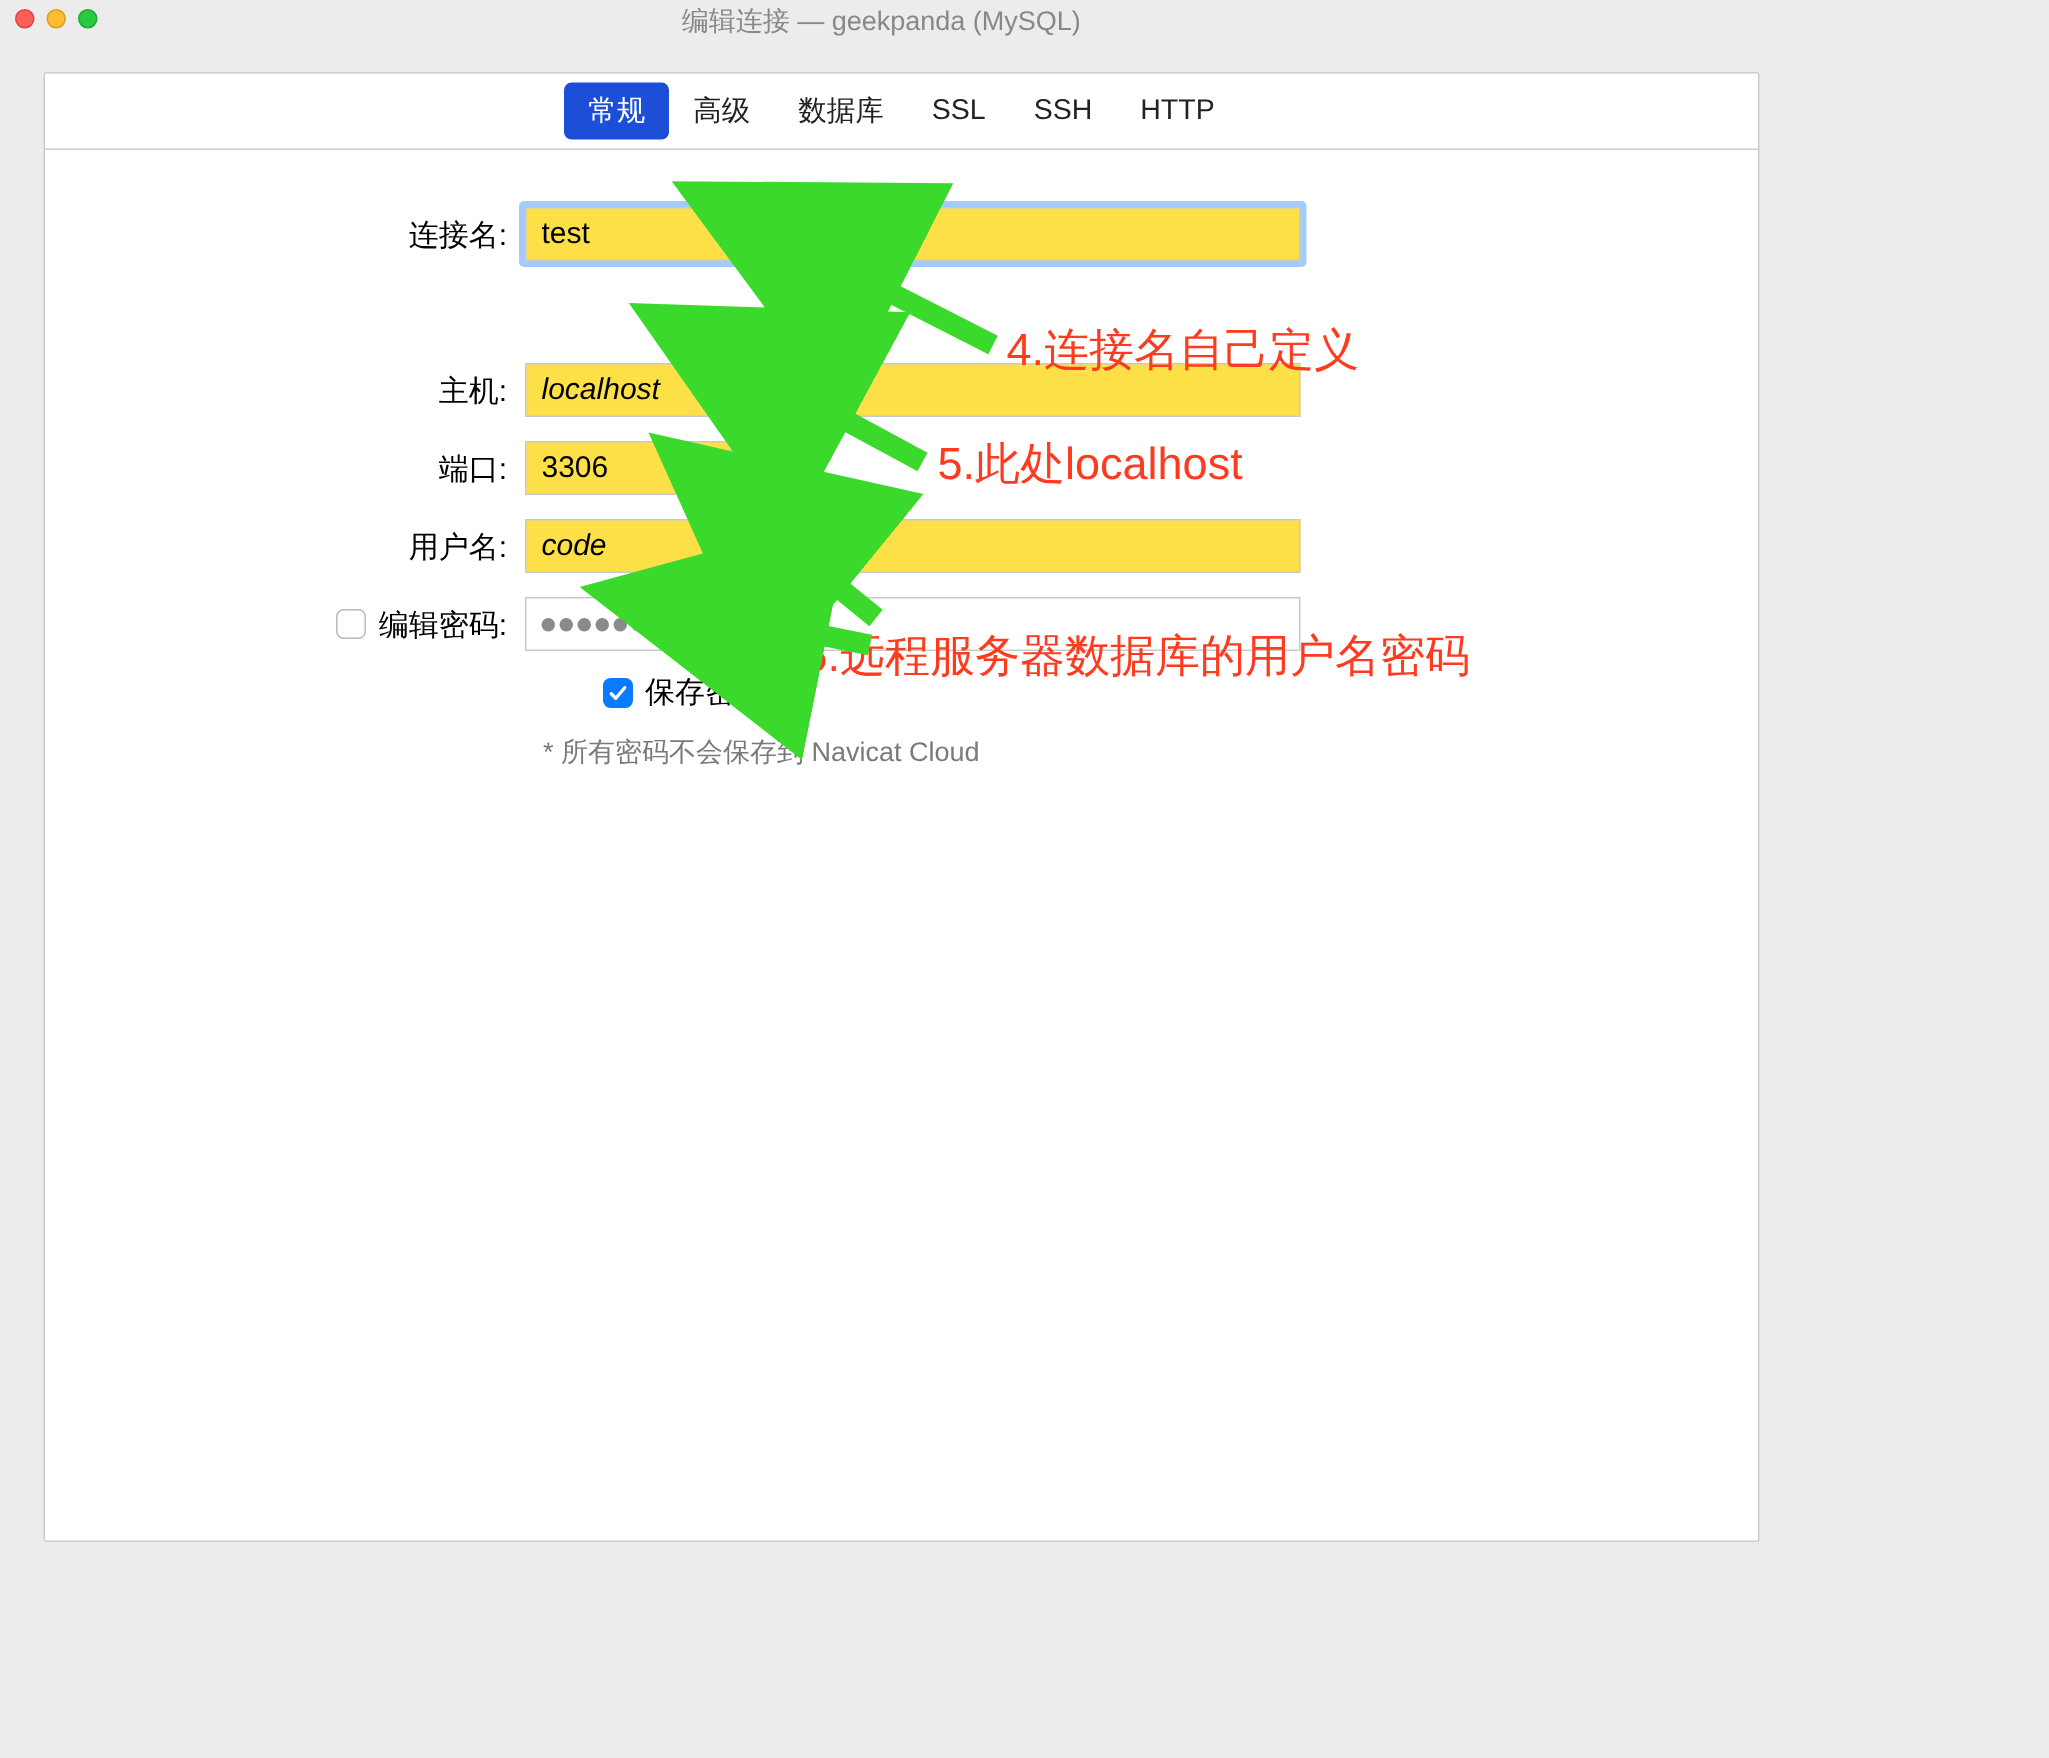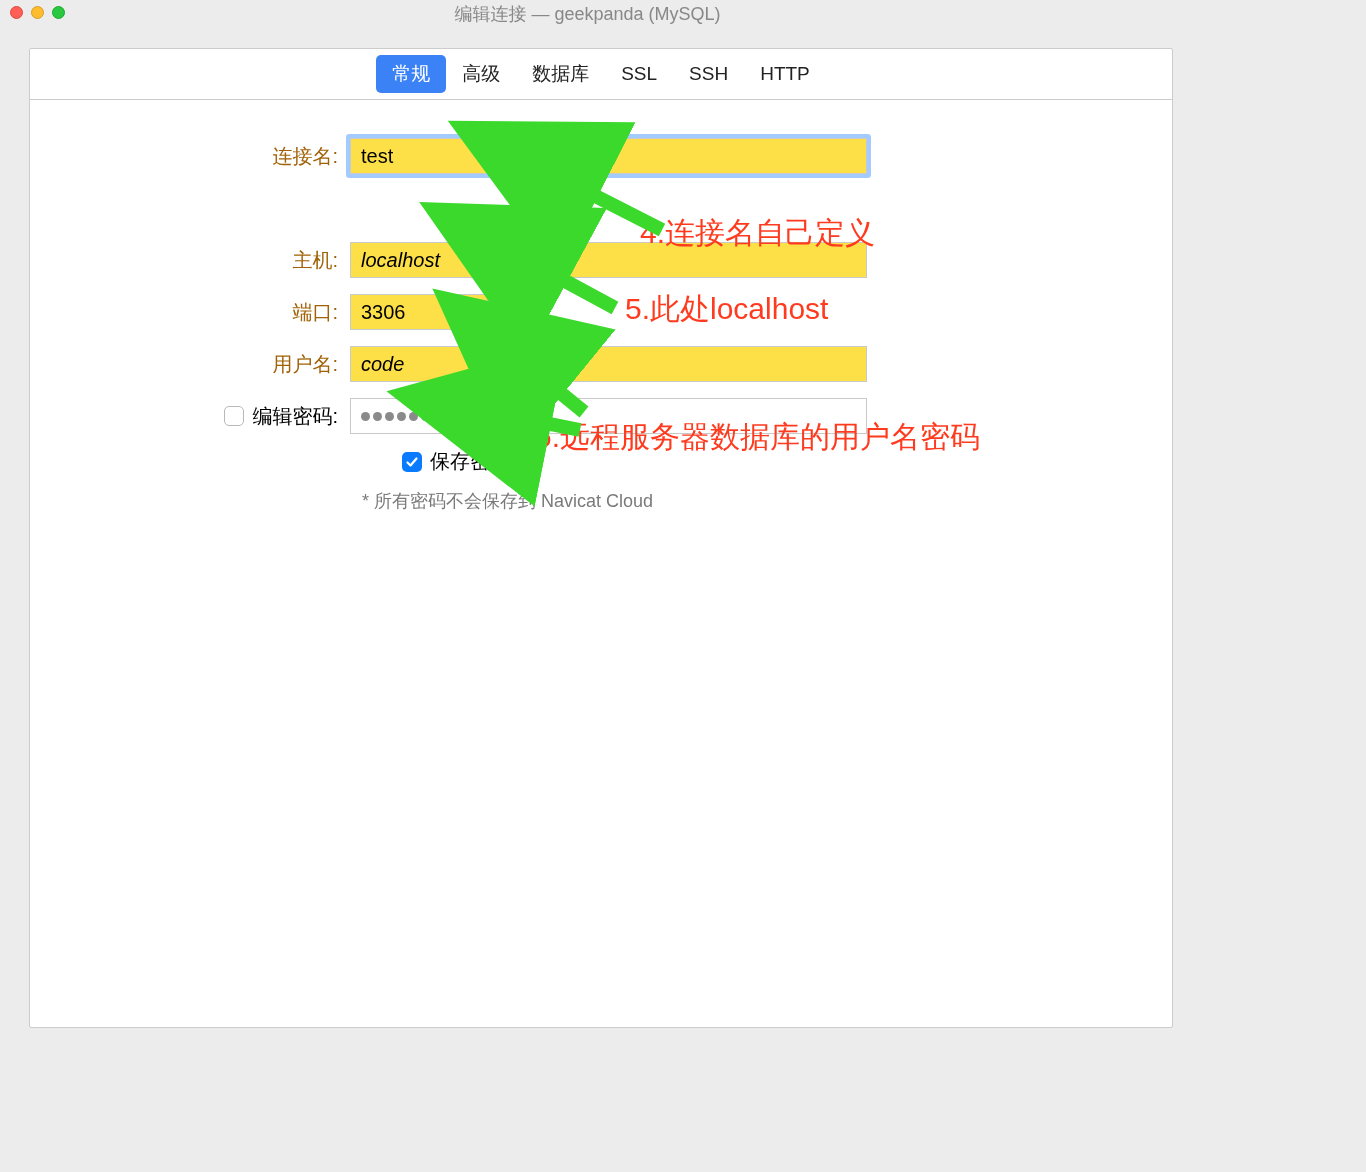--- a/index.html
+++ b/index.html
@@ -14,24 +14,24 @@
   .panel {
     position: absolute; left: 29px; top: 48px; width: 1144px; height: 980px;
     background: #ffffff; border: 1px solid #ccc; border-radius: 2px;
   }
   .tabbar {
     height: 51px; border-bottom: 1px solid #ccc;
     display: flex; align-items: center; justify-content: center; gap: 0;
     font-size: 19px;
   }
   .tab { padding: 6px 16px; color: #222; cursor: default; border-radius: 5px; }
-  .tab.active { background: #3b82f6; color: #fff; }
+  .tab.active { background: #1d4ed8; color: #fff; }
   .form { position: relative; padding-top: 36px; }
   .row { display: flex; align-items: center; height: 40px; margin-bottom: 12px; }
-  .row .label { width: 320px; text-align: right; font-size: 20px; color: #a16207; padding-right: 12px; }
+  .row .label { width: 320px; text-align: right; font-size: 20px; color: #000000; padding-right: 12px; }
   .row .field { flex: 0 0 auto; }
   input[type="text"], input[type="password"] {
     height: 36px; font-size: 20px; padding: 2px 10px; border: 1px solid #c9c9c9; outline: none; background:#fde047;
   }
   .ipt-wide { width: 517px; font-style: italic; }
   .ipt-port { width: 138px; }
   .ipt-conn {
     width: 517px; height: 40px; border: 1px solid #a7a7a7;
     box-shadow: 0 0 0 4px rgba(88,160,255,0.55); border-radius:1px;
   }
@@ -132,21 +132,21 @@
             <polyline points="2.5,7.5 5.5,10.5 11.5,3.5" fill="none" stroke="#fff" stroke-width="2.2" stroke-linecap="round" stroke-linejoin="round"></polyline>
           </svg>
       </span>
       <span>保存密码</span>
     </div>
 
     <div class="hint">* 所有密码不会保存到 Navicat Cloud</div>
   </div>
 </div>
 
-<div class="annot" style="left:640px; top:213px;">4.连接名自己定义</div>
+<div class="annot" style="left:671px; top:213px;">4.连接名自己定义</div>
 <div class="annot" style="left:625px; top:289px;">5.此处localhost</div>
 <div class="annot" style="left:535px; top:417px;">6.远程服务器数据库的用户名密码</div>
 
 <svg class="arrow" style="left:0;top:0;" width="1366" height="1172">
   <defs>
     <marker id="ah" markerWidth="16" markerHeight="16" refX="3" refY="6" orient="auto">
       <polygon points="0,0 12,6 0,12" fill="#3bd92c"></polygon>
     </marker>
   </defs>
 

